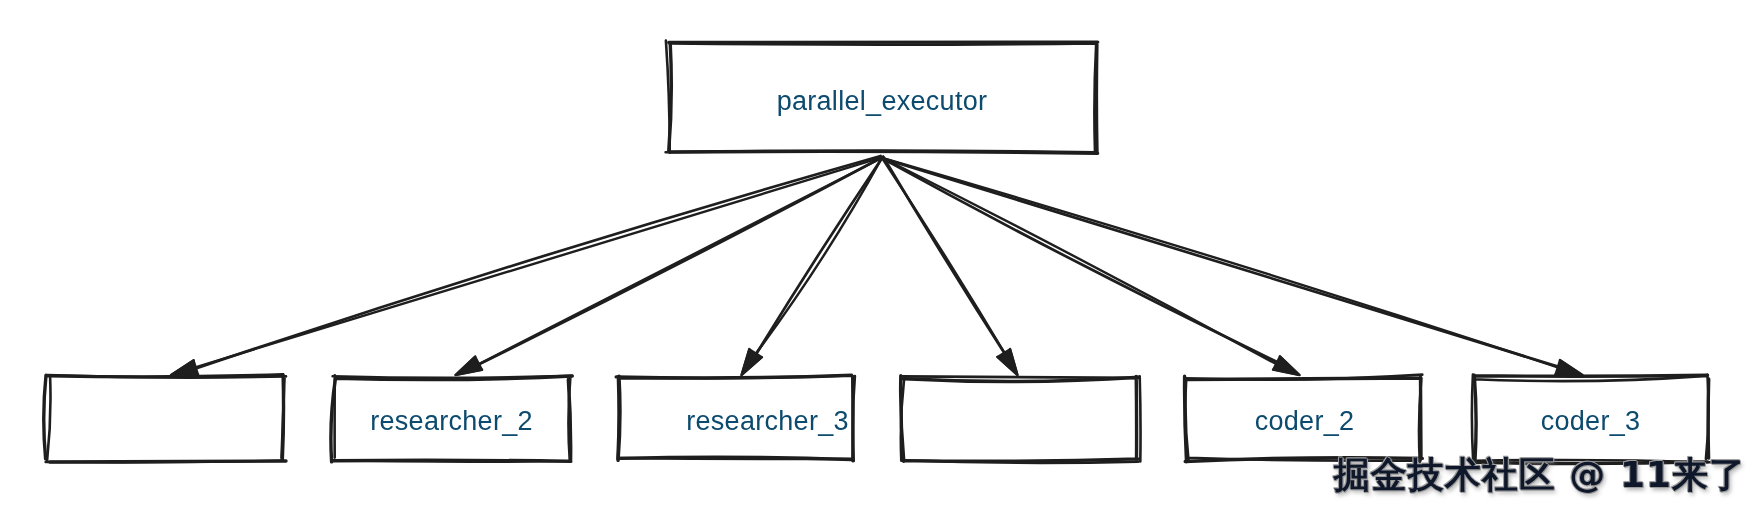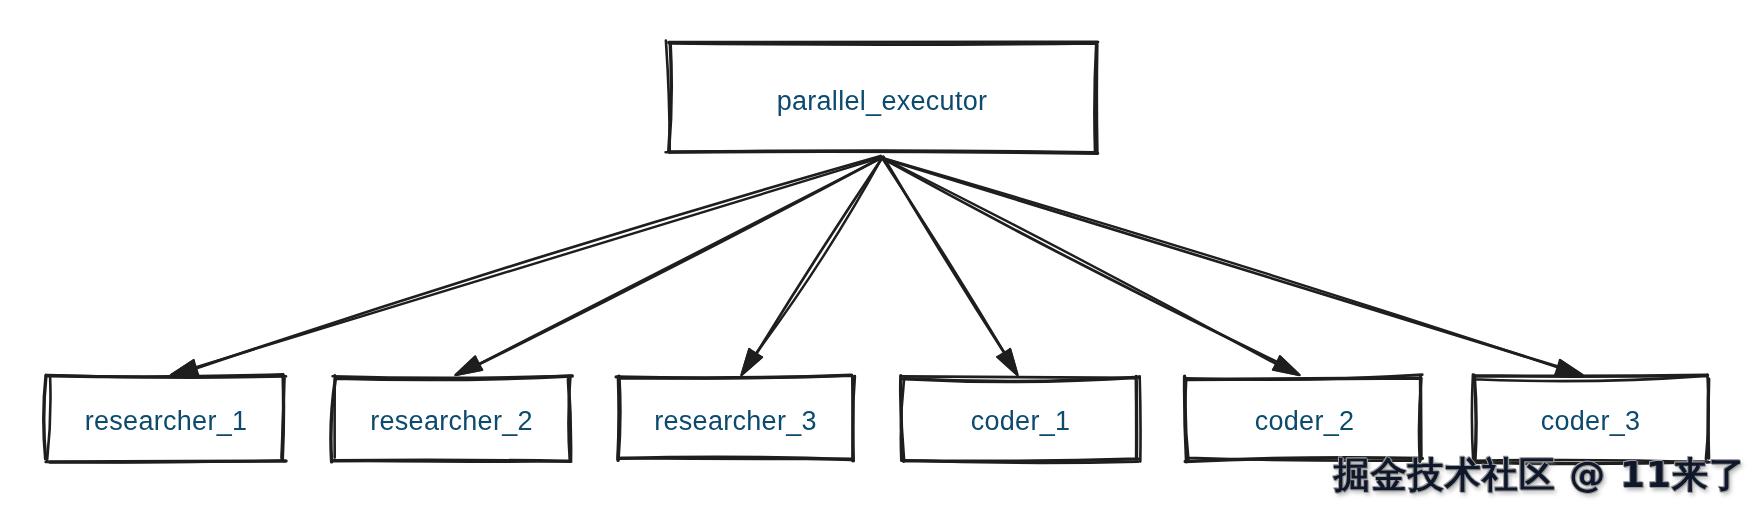--- a/index.html
+++ b/index.html
@@ -94,31 +94,25 @@
         <path d="M881.8,158.1 C1111.7,229.6 1341.7,300.6 1571.9,370.9" fill="none" stroke="#1e1e1e" stroke-width="2.7" stroke-linecap="round" stroke-linejoin="round"></path>
         <path d="M883.2,158.1 C1114.9,225.3 1345.2,296.8 1574.2,372.8" fill="none" stroke="#1e1e1e" stroke-width="2.4" stroke-linecap="round" stroke-linejoin="round"></path>
         <path d="M1582.5,375 L1555.4,374.4 L1559.9,360.1 Z" fill="#1e1e1e" stroke="#1e1e1e" stroke-width="2" stroke-linecap="round" stroke-linejoin="round"></path>
         <path d="M1555.4,374.4 L1582.5,375 L1559.9,360.1" fill="none" stroke="#1e1e1e" stroke-width="2.4" stroke-linecap="round" stroke-linejoin="round"></path>
       </g>
     </svg>
 
   <div class="node" id="node-parallel_executor" style="left: 668px; top: 43px; width: 428px; height: 111px;">
     <span>parallel_executor</span>
   </div>
-  <div class="node" id="node-researcher_1" style="left: 48px; top: 377px; width: 236px; height: 83px;">
-    <span>researcher_1</span>
-  </div>
   <div class="node" id="node-researcher_2" style="left: 333px; top: 377px; width: 237px; height: 83px; text-align: center;">
     <span>researcher_2</span>
   </div>
-  <div class="node" id="node-researcher_3" style="left: 618px; top: 377px; width: 235px; height: 83px;">
+  <div class="node" id="node-researcher_3" style="left: 618px; top: 377px; width: 235px; height: 83px; padding-left: 32px;">
     <span>researcher_3</span>
-  </div>
-  <div class="node" id="node-coder_1" style="left: 903px; top: 377px; width: 235px; height: 83px;">
-    <span>coder_1</span>
   </div>
   <div class="node" id="node-coder_2" style="left: 1187px; top: 377px; width: 235px; height: 83px; border-radius: 25px;">
     <span>coder_2</span>
   </div>
   <div class="node" id="node-coder_3" style="left: 1473px; top: 377px; width: 235px; height: 83px;">
     <span>coder_3</span>
   </div>
 
   <div class="watermark">掘金技术社区 @ 11来了</div>
 </div>

